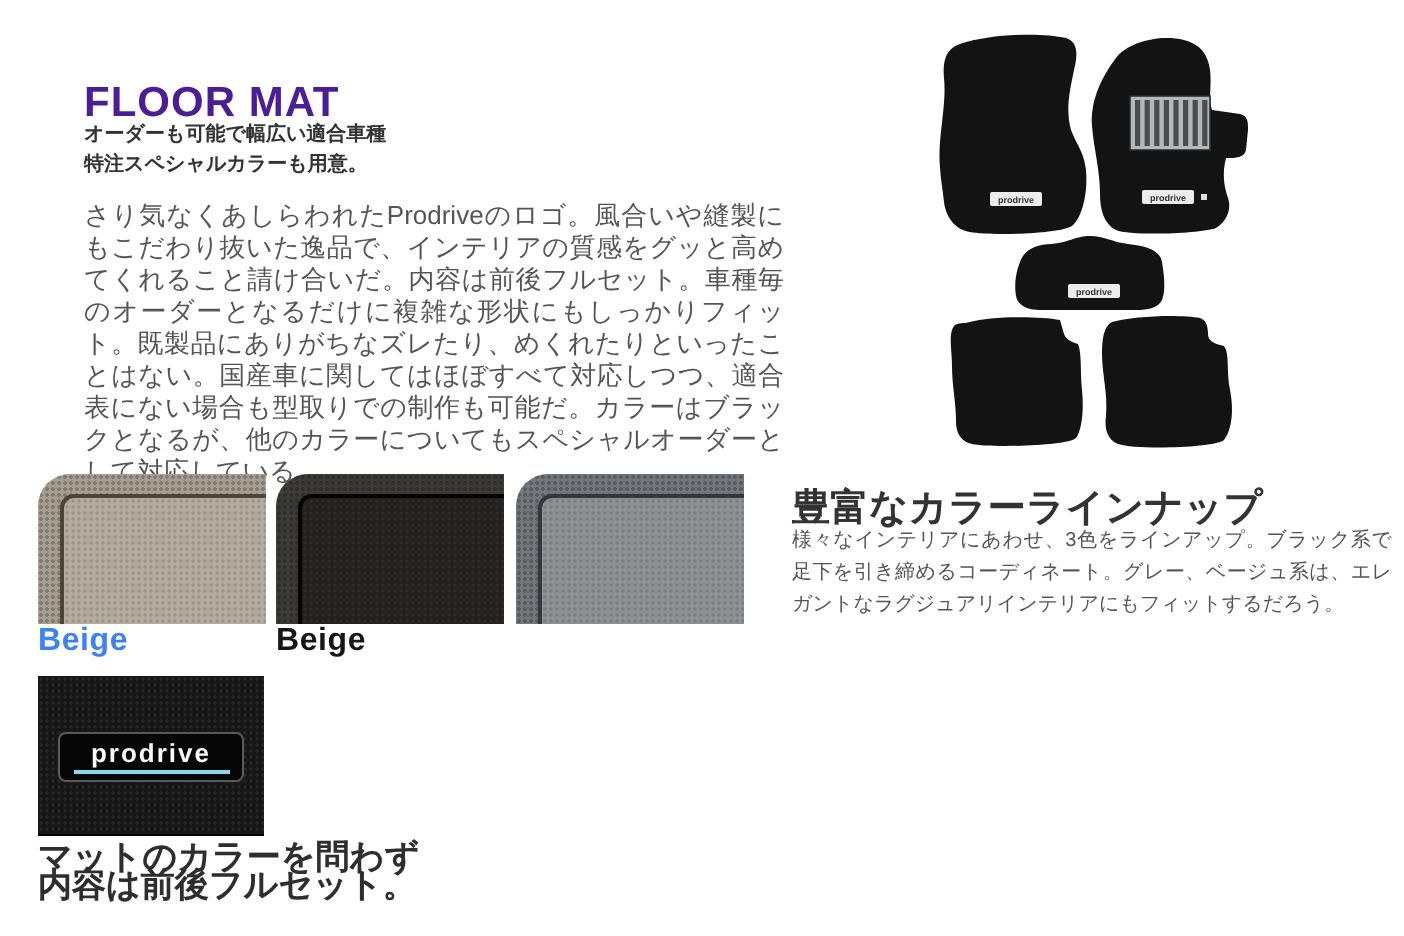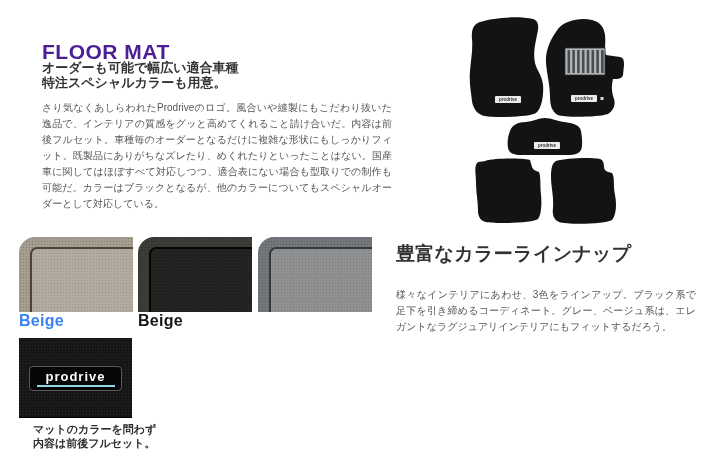--- a/index.html
+++ b/index.html
@@ -10,25 +10,25 @@
     overflow:hidden;
   }
 
   
   .page-title {
     position:absolute; left:42px; top:24px;
     font-size:21px; font-weight:bold; letter-spacing:0.5px; color:#4c1d95;margin-top:16px;
   }
   .subtitle {
     position:absolute; left:42px; top:60px;
-    font-size:13px; font-weight:bold; line-height:15px; color:#333333;
+    font-size:10px; font-weight:bold; line-height:15px; color:#333333;
   }
   .intro {
     position:absolute; left:42px; top:100px; width:350px;
-    font-size:10px; line-height:16px; color:#555555;
+    font-size:13px; line-height:16px; color:#555555;
     text-align:justify;
   }
 
   
   .swatch {
     position:absolute; top:237px; width:114px; height:75px;
     border-top-left-radius:16px; overflow:hidden;
     background-image: radial-gradient(circle, rgba(0,0,0,.22) 0.8px, transparent 1px);
     background-size:3px 3px;
   }
@@ -66,36 +66,36 @@
     position:absolute; left:10px; top:28px; width:93px; height:25px;
     background:#060606; border:1px solid #5a5a5a; border-radius:4px;
     display:flex; flex-direction:column; align-items:center; justify-content:center;
   }
   .logo-wordmark {
     color:#fafafa; font-size:13px; font-weight:bold; letter-spacing:1px;
     line-height:13px; text-transform:lowercase;
   }
   .logo-underline { width:78px; height:2px; background:#8ed7e9; margin-top:2px; }
   .logo-caption {
-    position:absolute; left:33px; top:422px;
-    font-size:11px; font-weight:bold; line-height:14px; color:#2e2e2e;
+    position:absolute; left:19px; top:422px;
+    font-size:17px; font-weight:bold; line-height:14px; color:#2e2e2e;
   }
 
   
   .product-photo { position:absolute; left:440px; top:5px; width:260px; height:225px; }
   .section-heading {
     position:absolute; left:396px;
     font-size:19px; font-weight:bold; color:#333333; letter-spacing:0.3px;
   }
   .section-body {
     position:absolute; left:396px; width:300px;
     font-size:10px; line-height:16px; color:#555555; text-align:justify;
   }
   .h-lineup { top:241px; }
-  .b-lineup { top:263px;margin-top:24px; }
+  .b-lineup { top:263px; }
   .h-import { top:324px; }
   .b-import { top:345px; }
 </style>
 </head>
 <body>
 
 <div class="canvas">
 
   <h1 class="page-title">FLOOR MAT</h1>
 

